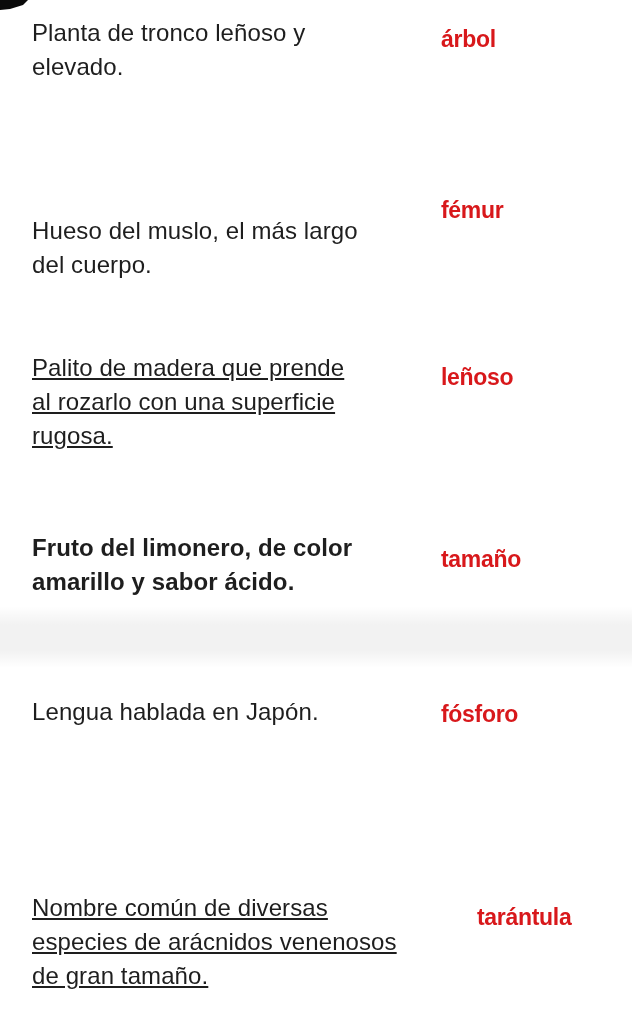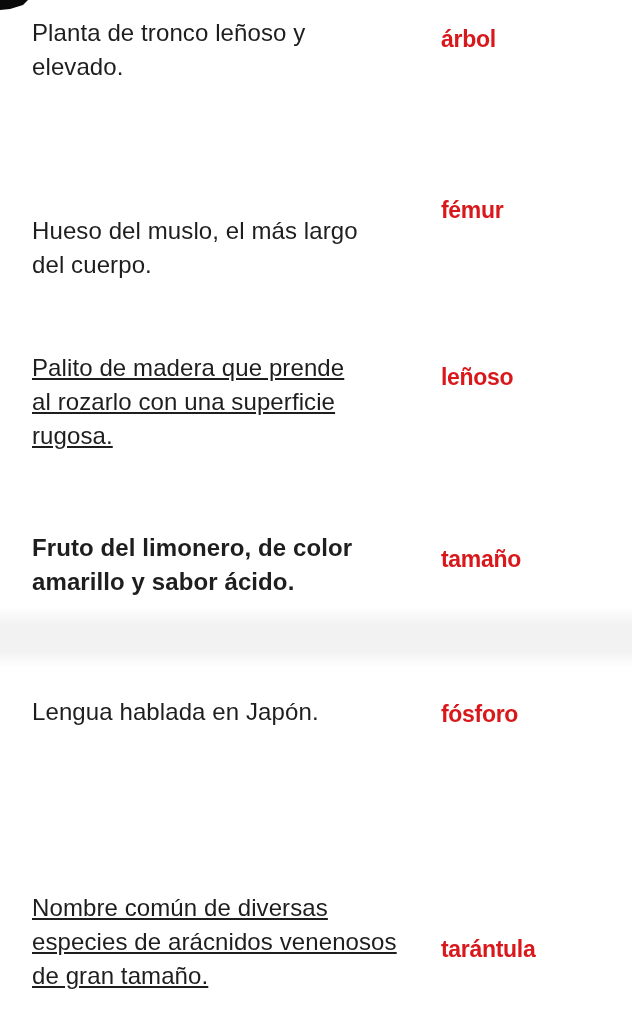--- a/index.html
+++ b/index.html
@@ -103,16 +103,16 @@
 
   <div class="card-row" style="top:0;">
     <div class="definition" style="top:695px;">Lengua hablada en Japón.</div>
     <div class="term" style="top:701px;">fósforo</div>
   </div>
 
   <div class="card-row" style="top:0;">
     <div class="definition" style="top:891px;text-decoration:underline;">Nombre común de diversas
 especies de arácnidos venenosos
 de gran tamaño.</div>
-    <div class="term" style="top:936px;">tarántula</div>
+    <div class="term" style="top:904px;margin-left:36px;">tarántula</div>
   </div>
 
 </div>
 
 </body></html>

